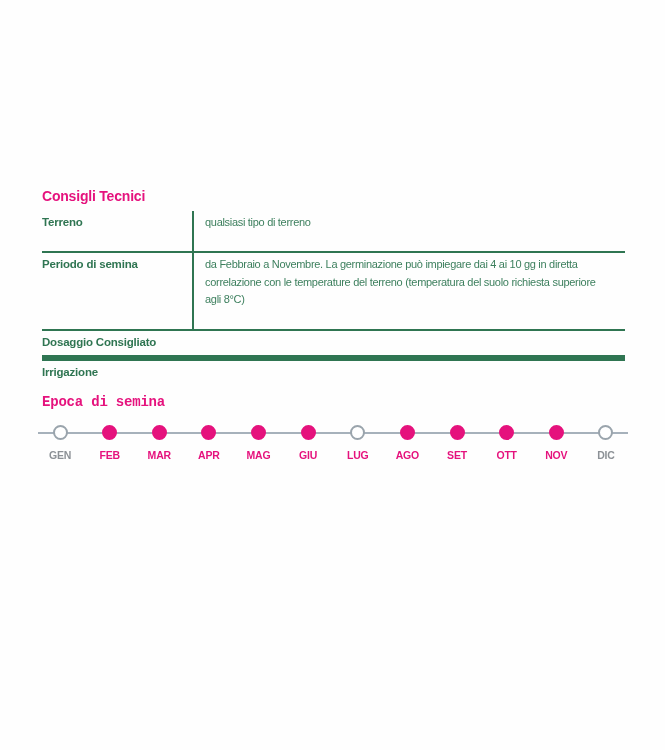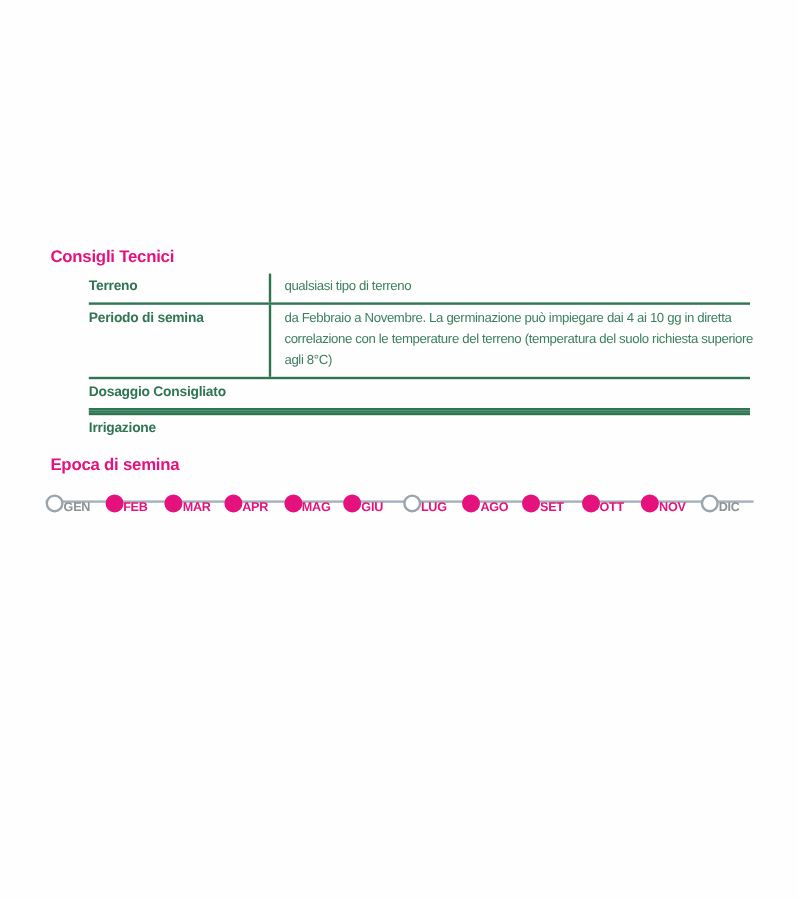--- a/index.html
+++ b/index.html
@@ -5,58 +5,57 @@
   html, body { margin: 0; padding: 0; }
   body {
     width: 665px; height: 750px;
     background: #fefefe;
     font-family: "Liberation Sans", sans-serif;
     position: relative;
     overflow: hidden;
   }
   .content {
     position: absolute;
-    left: 42px; top: 205px;
+    left: 42px; top: 188px;
     width: 583px;
   }
   .section-title {
     color: #e5127d;
     font-size: 14px;
     font-weight: bold;
     letter-spacing: -0.2px;
     margin: 0 0 7px 0;
   }
   .tech-table { width: 100%; }
   .trow {
     display: flex;
     border-bottom: 2px solid #2f7552;
-    margin-left: 32px;
   }
   .trow:last-child { border-bottom: none; align-items: flex-end; }
   .cell-label {
     width: 150px;
     flex: 0 0 150px;
     color: #2f7552;
     font-weight: bold;
     font-size: 11.5px;
     letter-spacing: -0.2px;
     padding: 3px 0 4px 0;
     line-height: 17px;
   }
   .cell-value {
     flex: 1 1 auto;
     border-left: 2px solid #2f7552;
-    padding: 3px 0 4px 11px;
+    padding: 3px 0 20px 11px;
     color: #3c7f5d;
     font-size: 11px;
     letter-spacing: -0.3px;
     line-height: 17.4px;
     white-space: pre;
   }
-  .sowing-title { margin: 9px 0 0 0; }
+  .sowing-title { margin: 9px 0 0 0; font-family: Liberation Mono, monospace; }
   .timeline {
     position: relative;
     margin: 13px 0 0 -4px;
     width: 590px;
     height: 58px;
   }
   .track {
     position: absolute;
     left: 0; right: 0; top: 9px;
     height: 2px;
@@ -64,20 +63,21 @@
   }
   .months {
     position: relative;
     display: flex;
     justify-content: space-between;
     width: 100%;
   }
   .month {
     width: 44px;
     display: flex;
+    flex-direction: column;
     align-items: center;
   }
   .dot {
     width: 11px; height: 11px;
     border-radius: 50%;
     border: 2px solid #9aa4ac;
     background: #ffffff;
     margin-top: 2.5px;
   }
   .month[data-state="active"] .dot {

